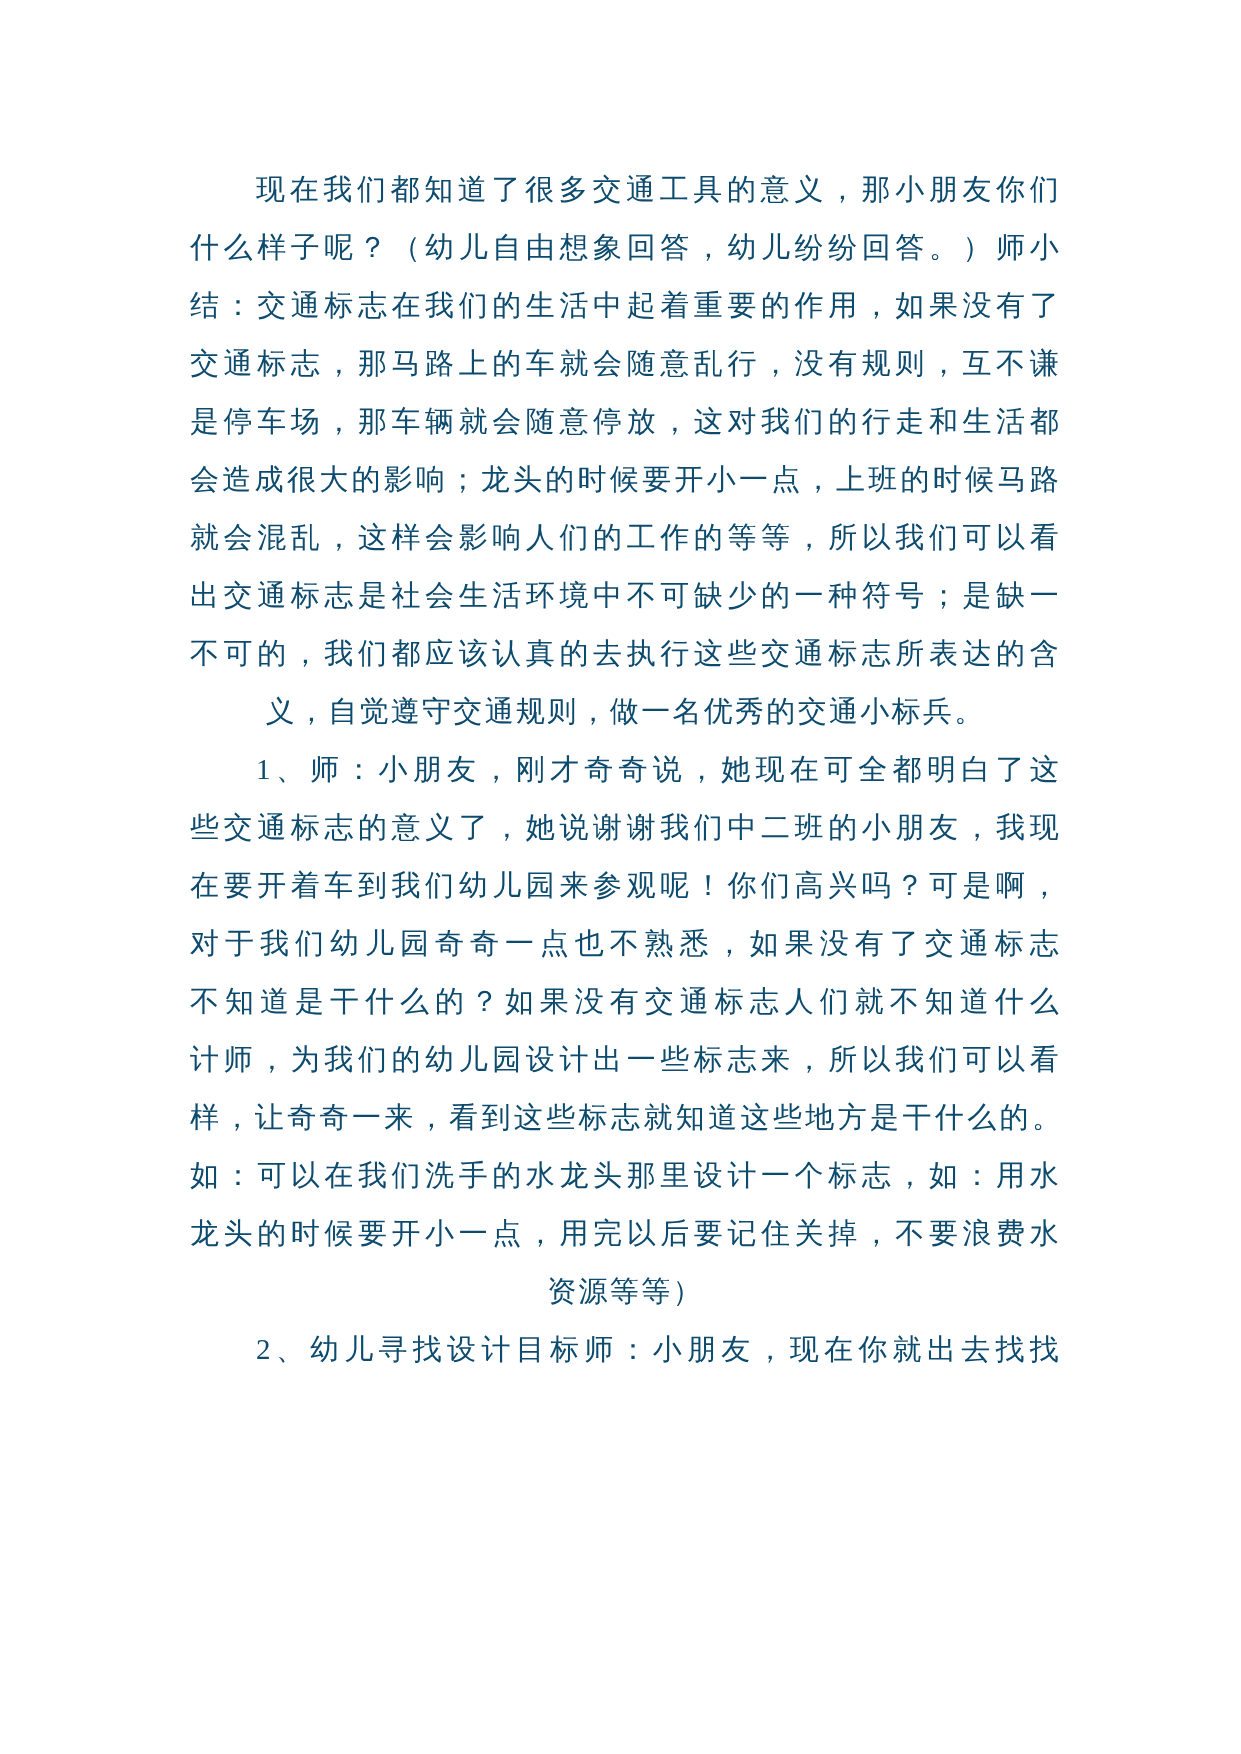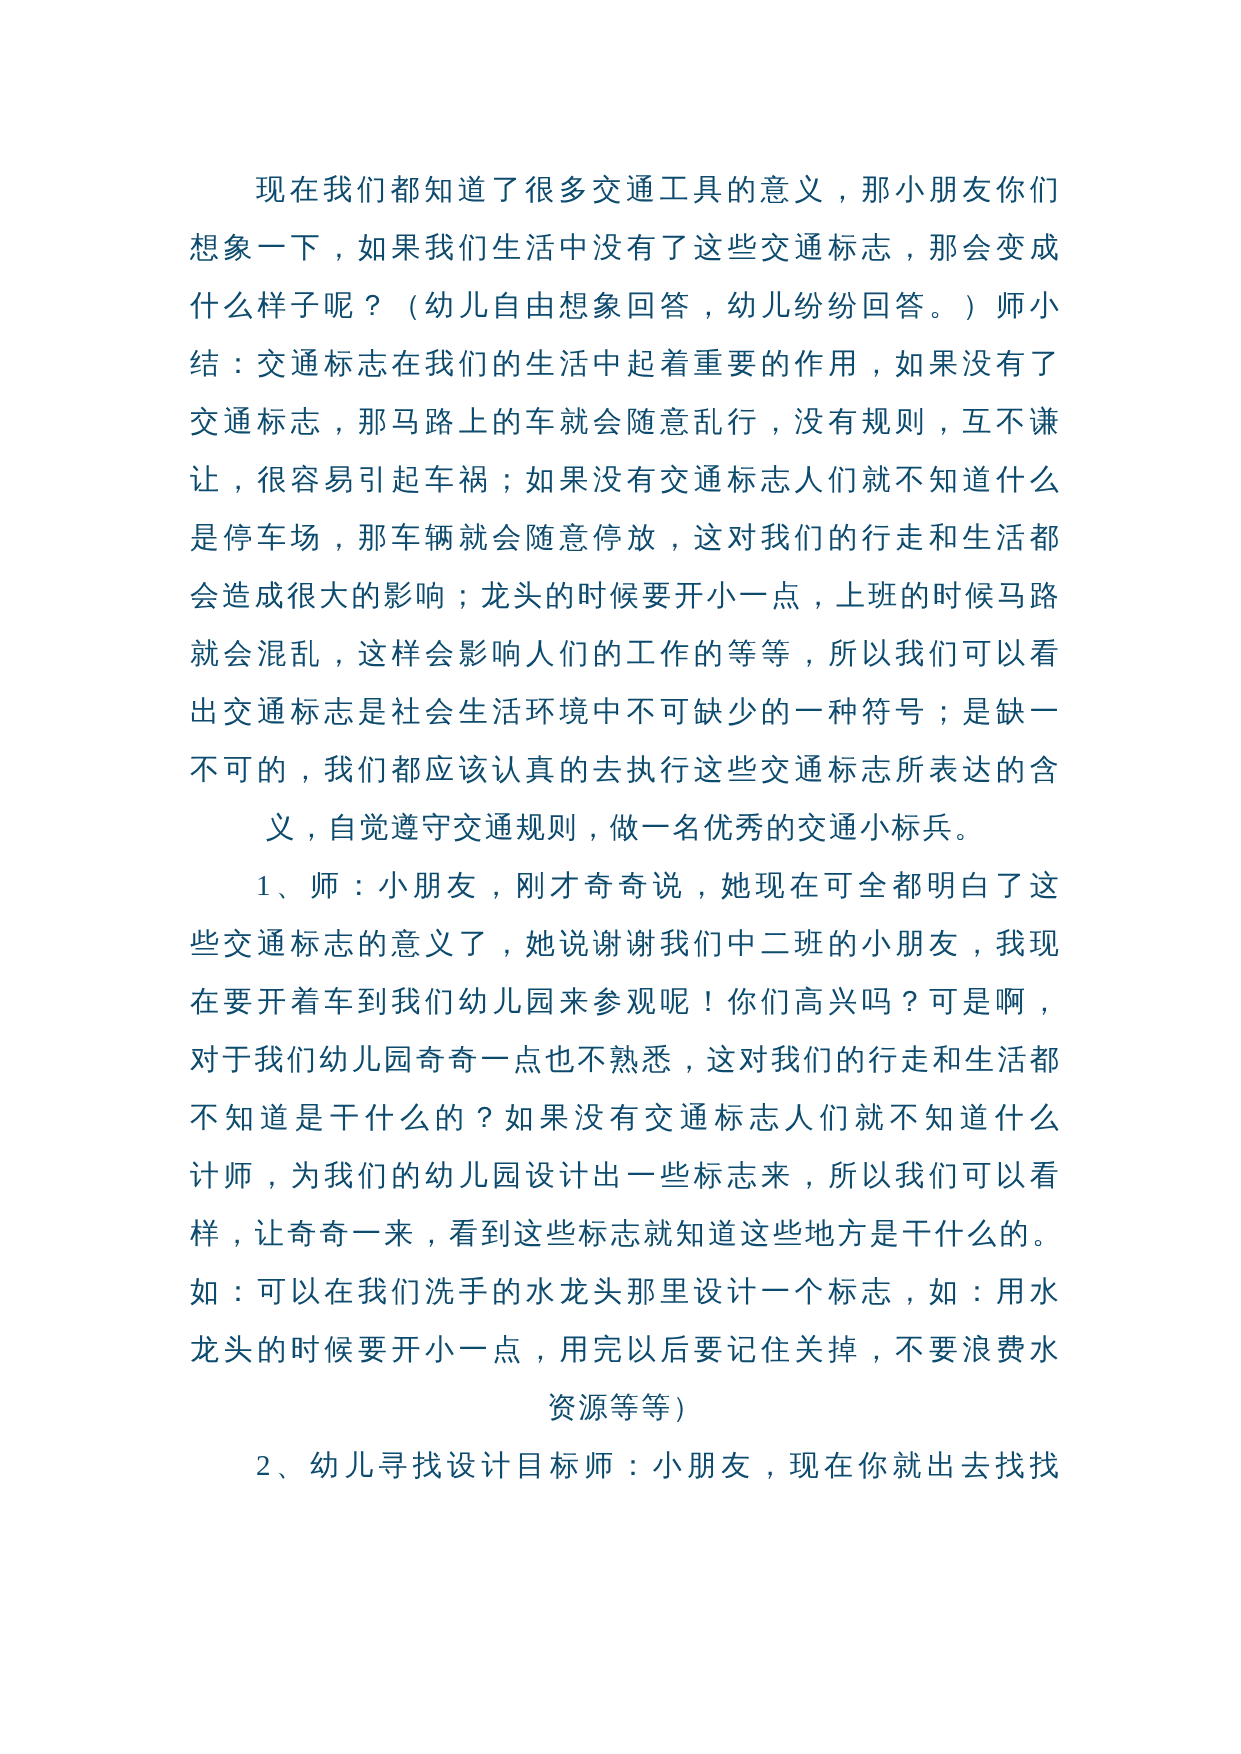--- a/index.html
+++ b/index.html
@@ -47,35 +47,33 @@
     text-align-last: justify;
     text-justify: inter-character;
   }
 </style>
 </head>
 <body>
 
 <div class="page">
   <div class="doc-body">
       <div class="text-line align-justify indent">现在我们都知道了很多交通工具的意义，那小朋友你们</div>
-      <div class="text-line align-justify">想象一下，如果我们生活中没有了这些交通标志，那会变成</div>
       <div class="text-line align-justify">什么样子呢？（幼儿自由想象回答，幼儿纷纷回答。）师小</div>
       <div class="text-line align-justify">结：交通标志在我们的生活中起着重要的作用，如果没有了</div>
       <div class="text-line align-justify">交通标志，那马路上的车就会随意乱行，没有规则，互不谦</div>
-      <div class="text-line align-justify">让，很容易引起车祸；如果没有交通标志人们就不知道什么</div>
       <div class="text-line align-justify">是停车场，那车辆就会随意停放，这对我们的行走和生活都</div>
       <div class="text-line align-justify">会造成很大的影响；龙头的时候要开小一点，上班的时候马路</div>
       <div class="text-line align-justify">就会混乱，这样会影响人们的工作的等等，所以我们可以看</div>
       <div class="text-line align-justify">出交通标志是社会生活环境中不可缺少的一种符号；是缺一</div>
       <div class="text-line align-justify">不可的，我们都应该认真的去执行这些交通标志所表达的含</div>
       <div class="text-line align-left">义，自觉遵守交通规则，做一名优秀的交通小标兵。</div>
       <div class="text-line align-justify indent">1、师：小朋友，刚才奇奇说，她现在可全都明白了这</div>
       <div class="text-line align-justify">些交通标志的意义了，她说谢谢我们中二班的小朋友，我现</div>
       <div class="text-line align-justify">在要开着车到我们幼儿园来参观呢！你们高兴吗？可是啊，</div>
-      <div class="text-line align-justify">对于我们幼儿园奇奇一点也不熟悉，这对我们的行走和生活都</div>
+      <div class="text-line align-justify">对于我们幼儿园奇奇一点也不熟悉，如果没有了交通标志</div>
       <div class="text-line align-justify">不知道是干什么的？如果没有交通标志人们就不知道什么</div>
       <div class="text-line align-justify">计师，为我们的幼儿园设计出一些标志来，所以我们可以看</div>
       <div class="text-line align-tight">样，让奇奇一来，看到这些标志就知道这些地方是干什么的。</div>
       <div class="text-line align-justify">如：可以在我们洗手的水龙头那里设计一个标志，如：用水</div>
       <div class="text-line align-justify">龙头的时候要开小一点，用完以后要记住关掉，不要浪费水</div>
       <div class="text-line align-left">资源等等）</div>
       <div class="text-line align-justify indent">2、幼儿寻找设计目标师：小朋友，现在你就出去找找</div>
     </div>
 </div>
 

